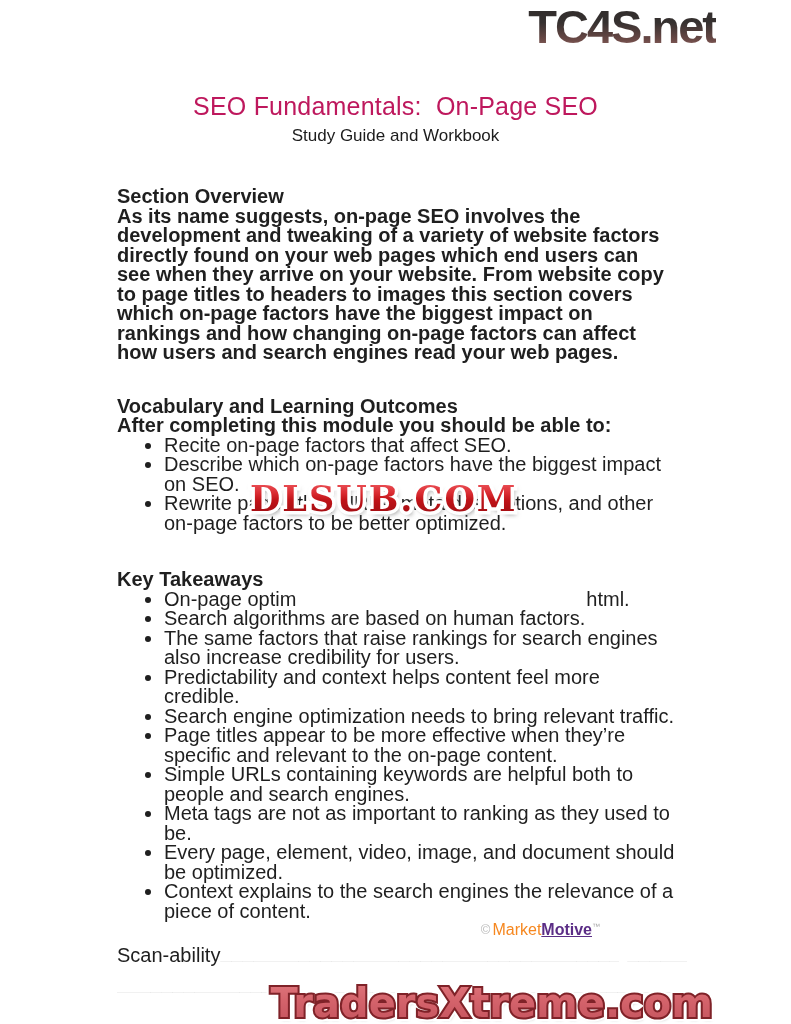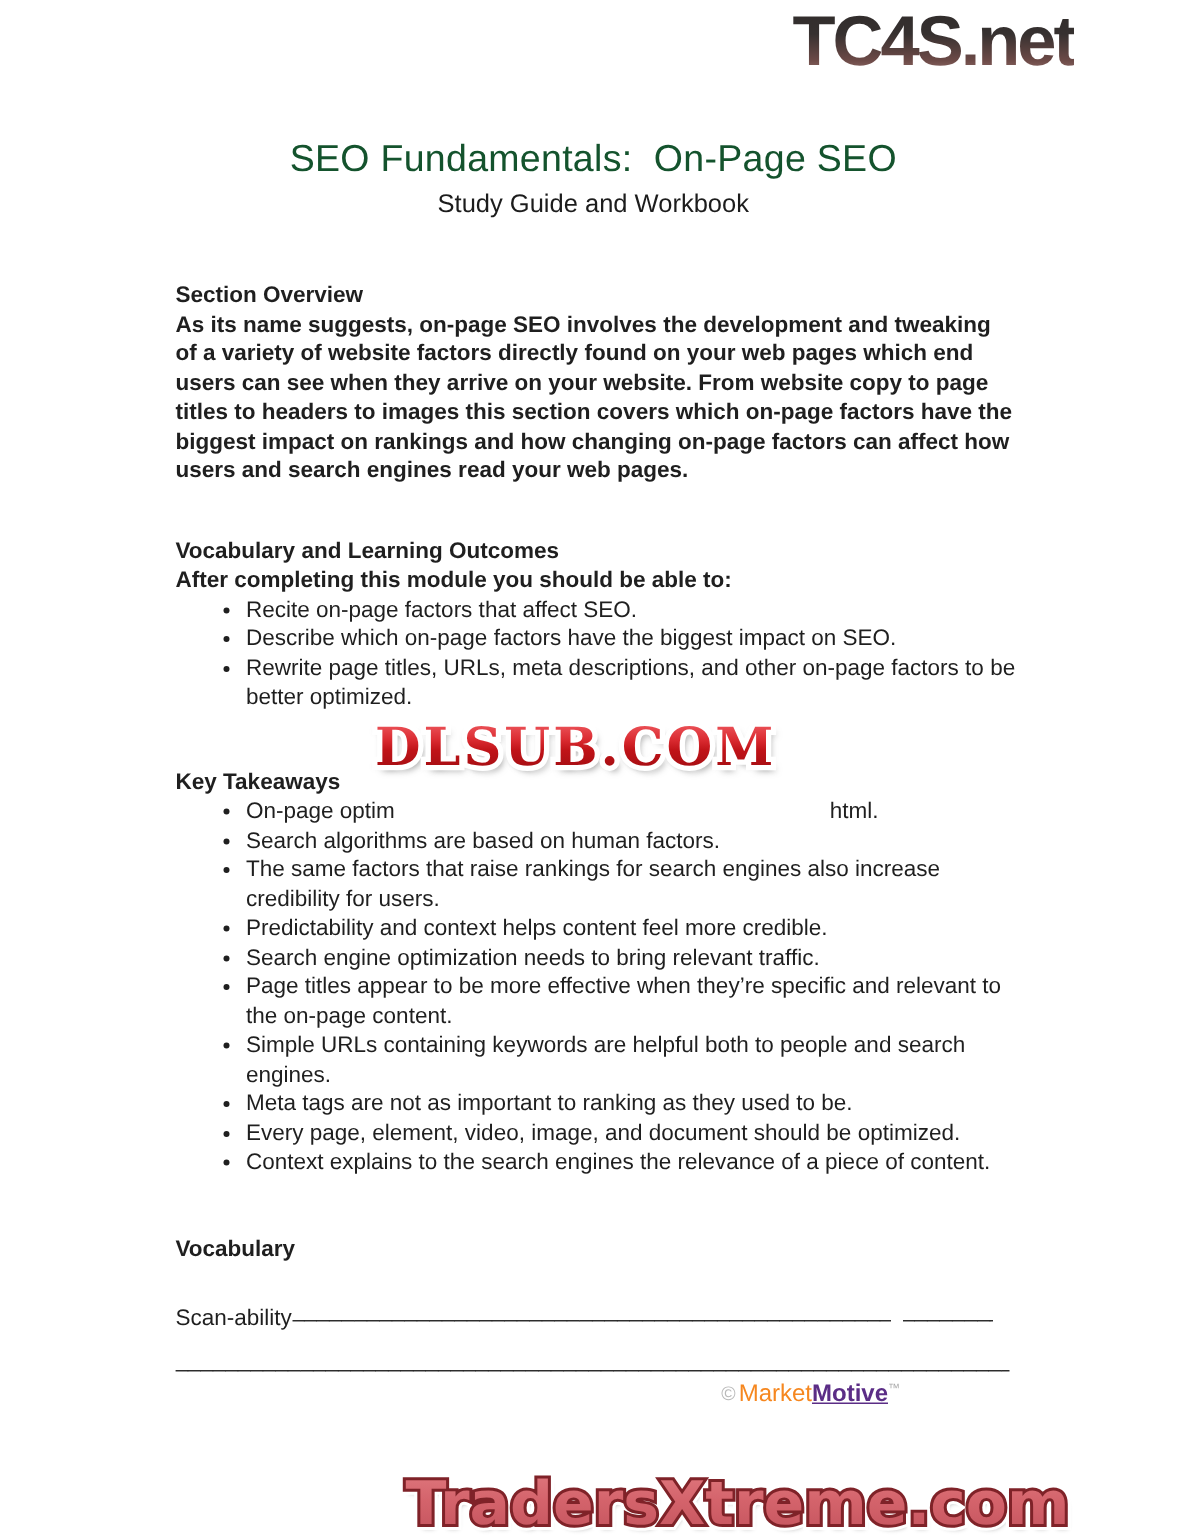--- a/index.html
+++ b/index.html
@@ -20,32 +20,32 @@
     font-weight: bold; font-size: 47px; letter-spacing: -2px;
     background: linear-gradient(180deg, #2f2b2a 0%, #363130 42%, #6c4a47 78%, #9c7572 100%);
     -webkit-background-clip: text; background-clip: text;
     color: transparent;
     line-height: 1.05;
   }
 
   
   .doc-title {
     position: absolute; top: 92px; left: 0; width: 791px;
-    text-align: center; font-size: 25px; color: #14532d;
+    text-align: center; font-size: 25px; color: #be185d;
     letter-spacing: 0.2px; white-space: pre;
   }
   .doc-subtitle {
     position: absolute; top: 126px; left: 0; width: 791px;
     text-align: center; font-size: 17px; color: #1c1c1c;
   }
 
   
   .content {
     position: absolute; top: 187px; left: 117px; width: 560px;
-    font-size: 15px; line-height: 19.5px;
+    font-size: 20px; line-height: 19.5px;
   }
   .sec-heading { font-weight: bold; margin: 0; }
   .para { margin: 0; text-align: left; font-weight: bold; }
   .objectives-heading { margin-top: 34px; }
   .takeaways-heading { margin-top: 37px; }
   .vocab-heading { margin-top: 38px; }
   ul.bullets { margin: 0; padding: 0 0 0 47px; }
   ul.bullets li { margin: 0; padding: 0; line-height: 19.5px; }
   .gap-span { display: inline-block; width: 290px; }
 
@@ -143,21 +143,20 @@
       <li>The same factors that raise rankings for search engines also increase credibility for users.</li>
       <li>Predictability and context helps content feel more credible.</li>
       <li>Search engine optimization needs to bring relevant traffic.</li>
       <li>Page titles appear to be more effective when they’re specific and relevant to the on-page content.</li>
       <li>Simple URLs containing keywords are helpful both to people and search engines.</li>
       <li>Meta tags are not as important to ranking as they used to be.</li>
       <li>Every page, element, video, image, and document should be optimized.</li>
       <li>Context explains to the search engines the relevance of a piece of content.</li>
     </ul>
 
-    <div class="sec-heading vocab-heading">Vocabulary</div>
     <div class="vocab-line1"><span>Scan-ability</span><span class="blank blank-1a">____________________________________________________________</span><span class="blank blank-1b">____________</span></div>
     <div class="vocab-line2"><span class="blank blank-2">________________________________________________________________________________</span></div>
 
   </div>
 
   <div class="dlsub">
     <span class="layer outline">DLSUB.COM</span>
     <span class="layer fill">DLSUB.COM</span>
   </div>
 

